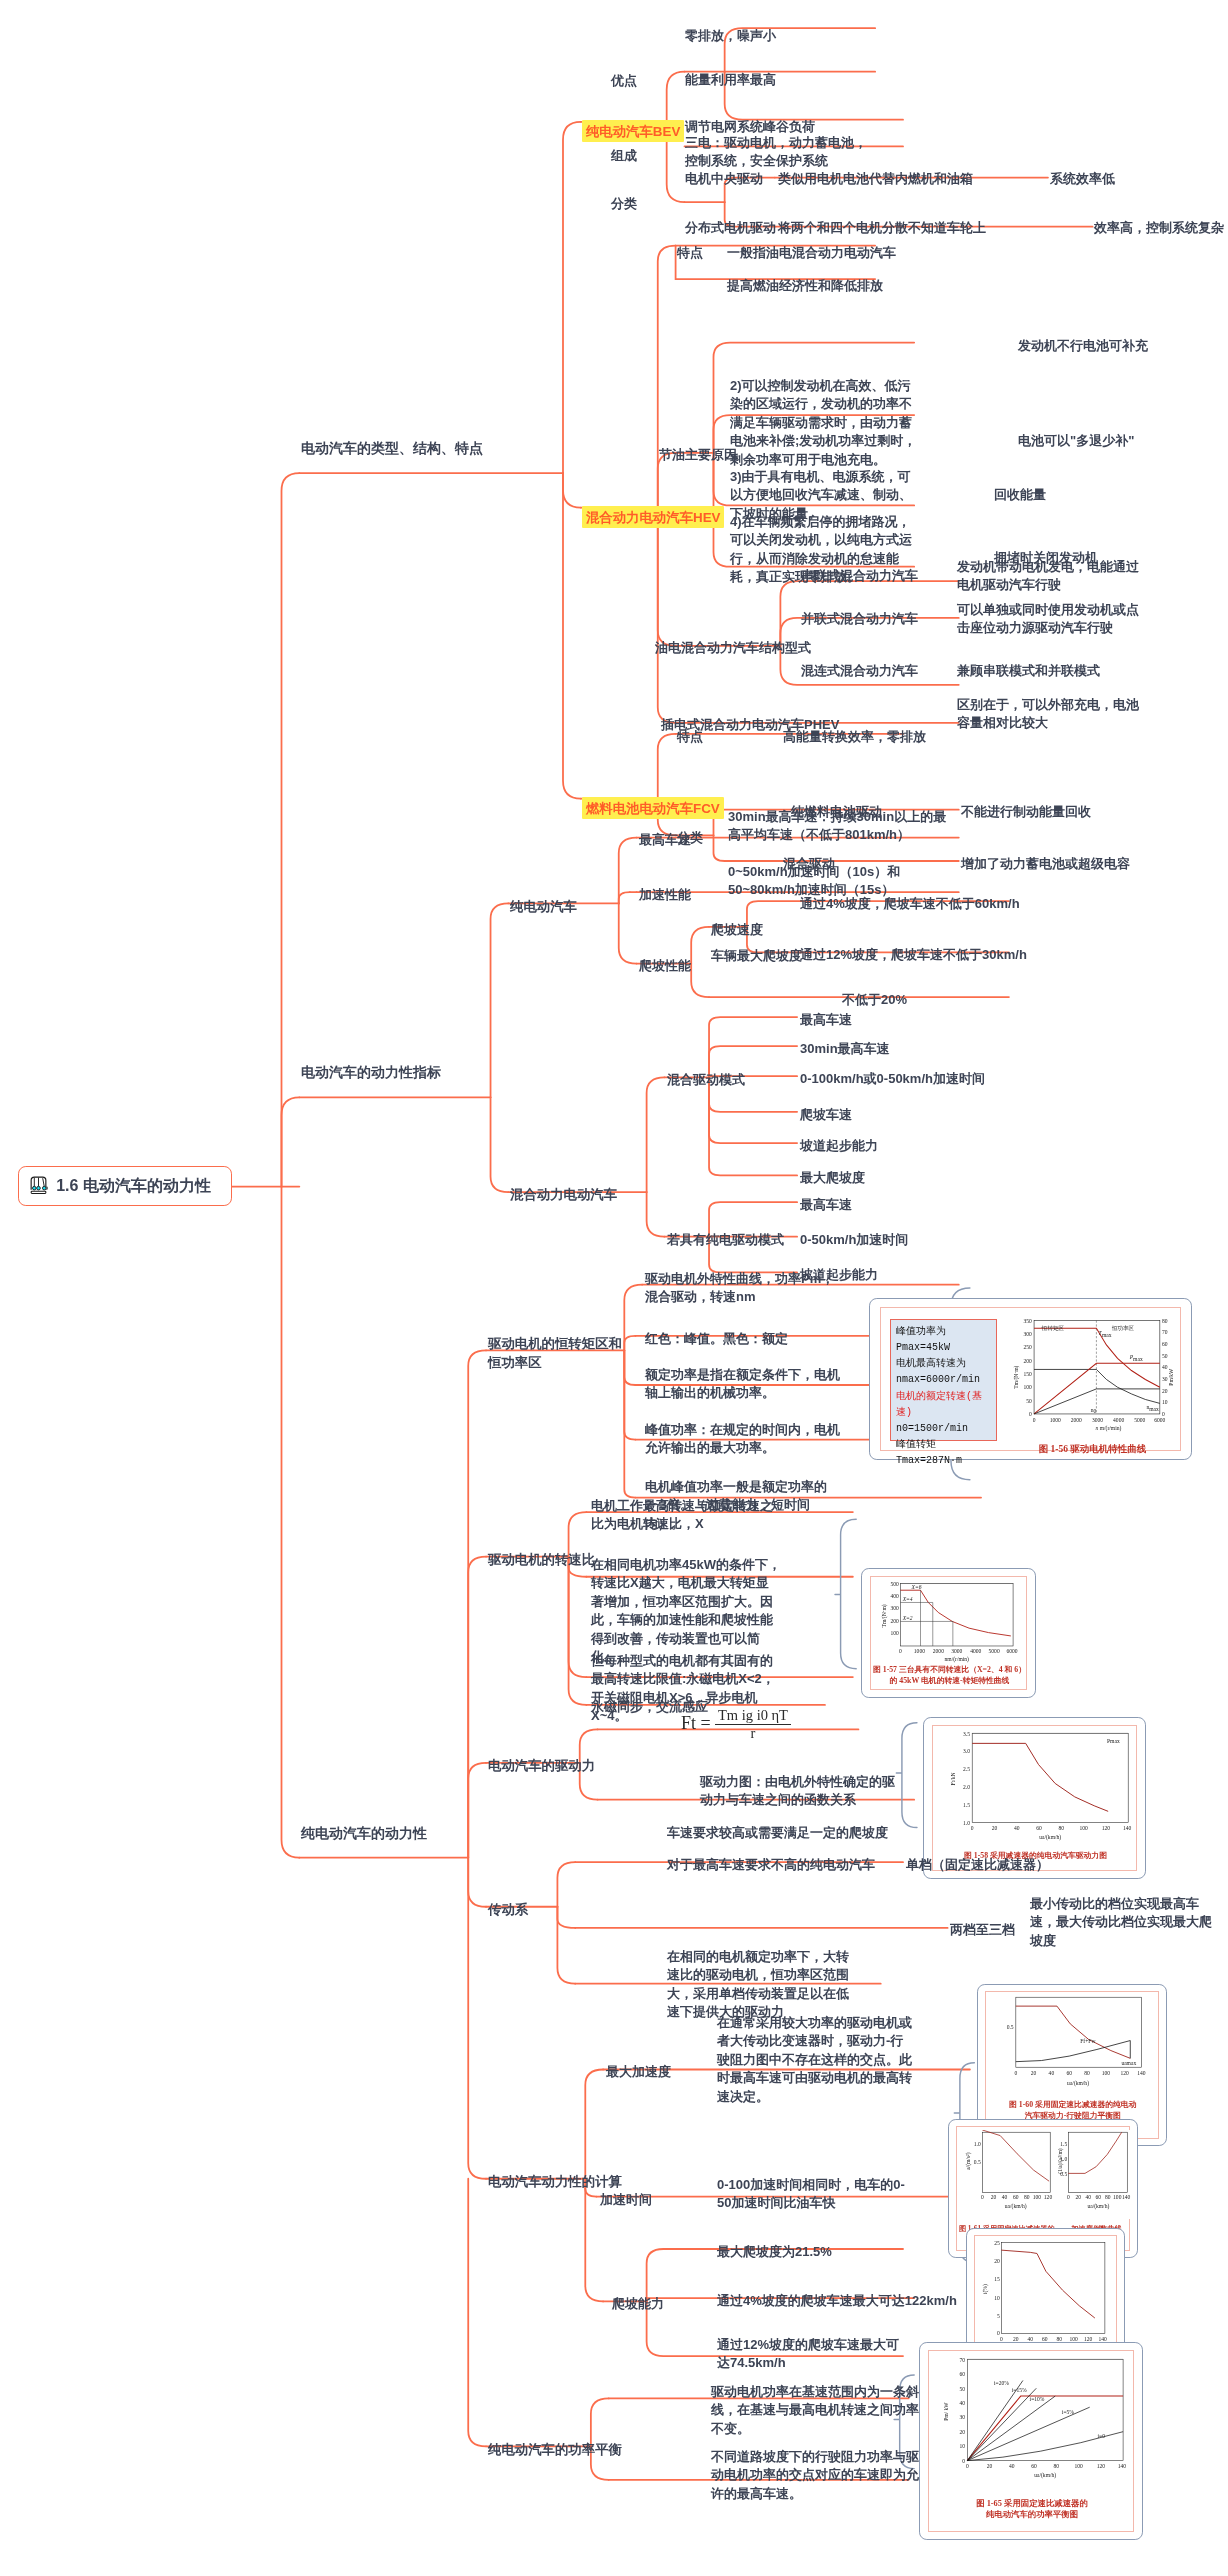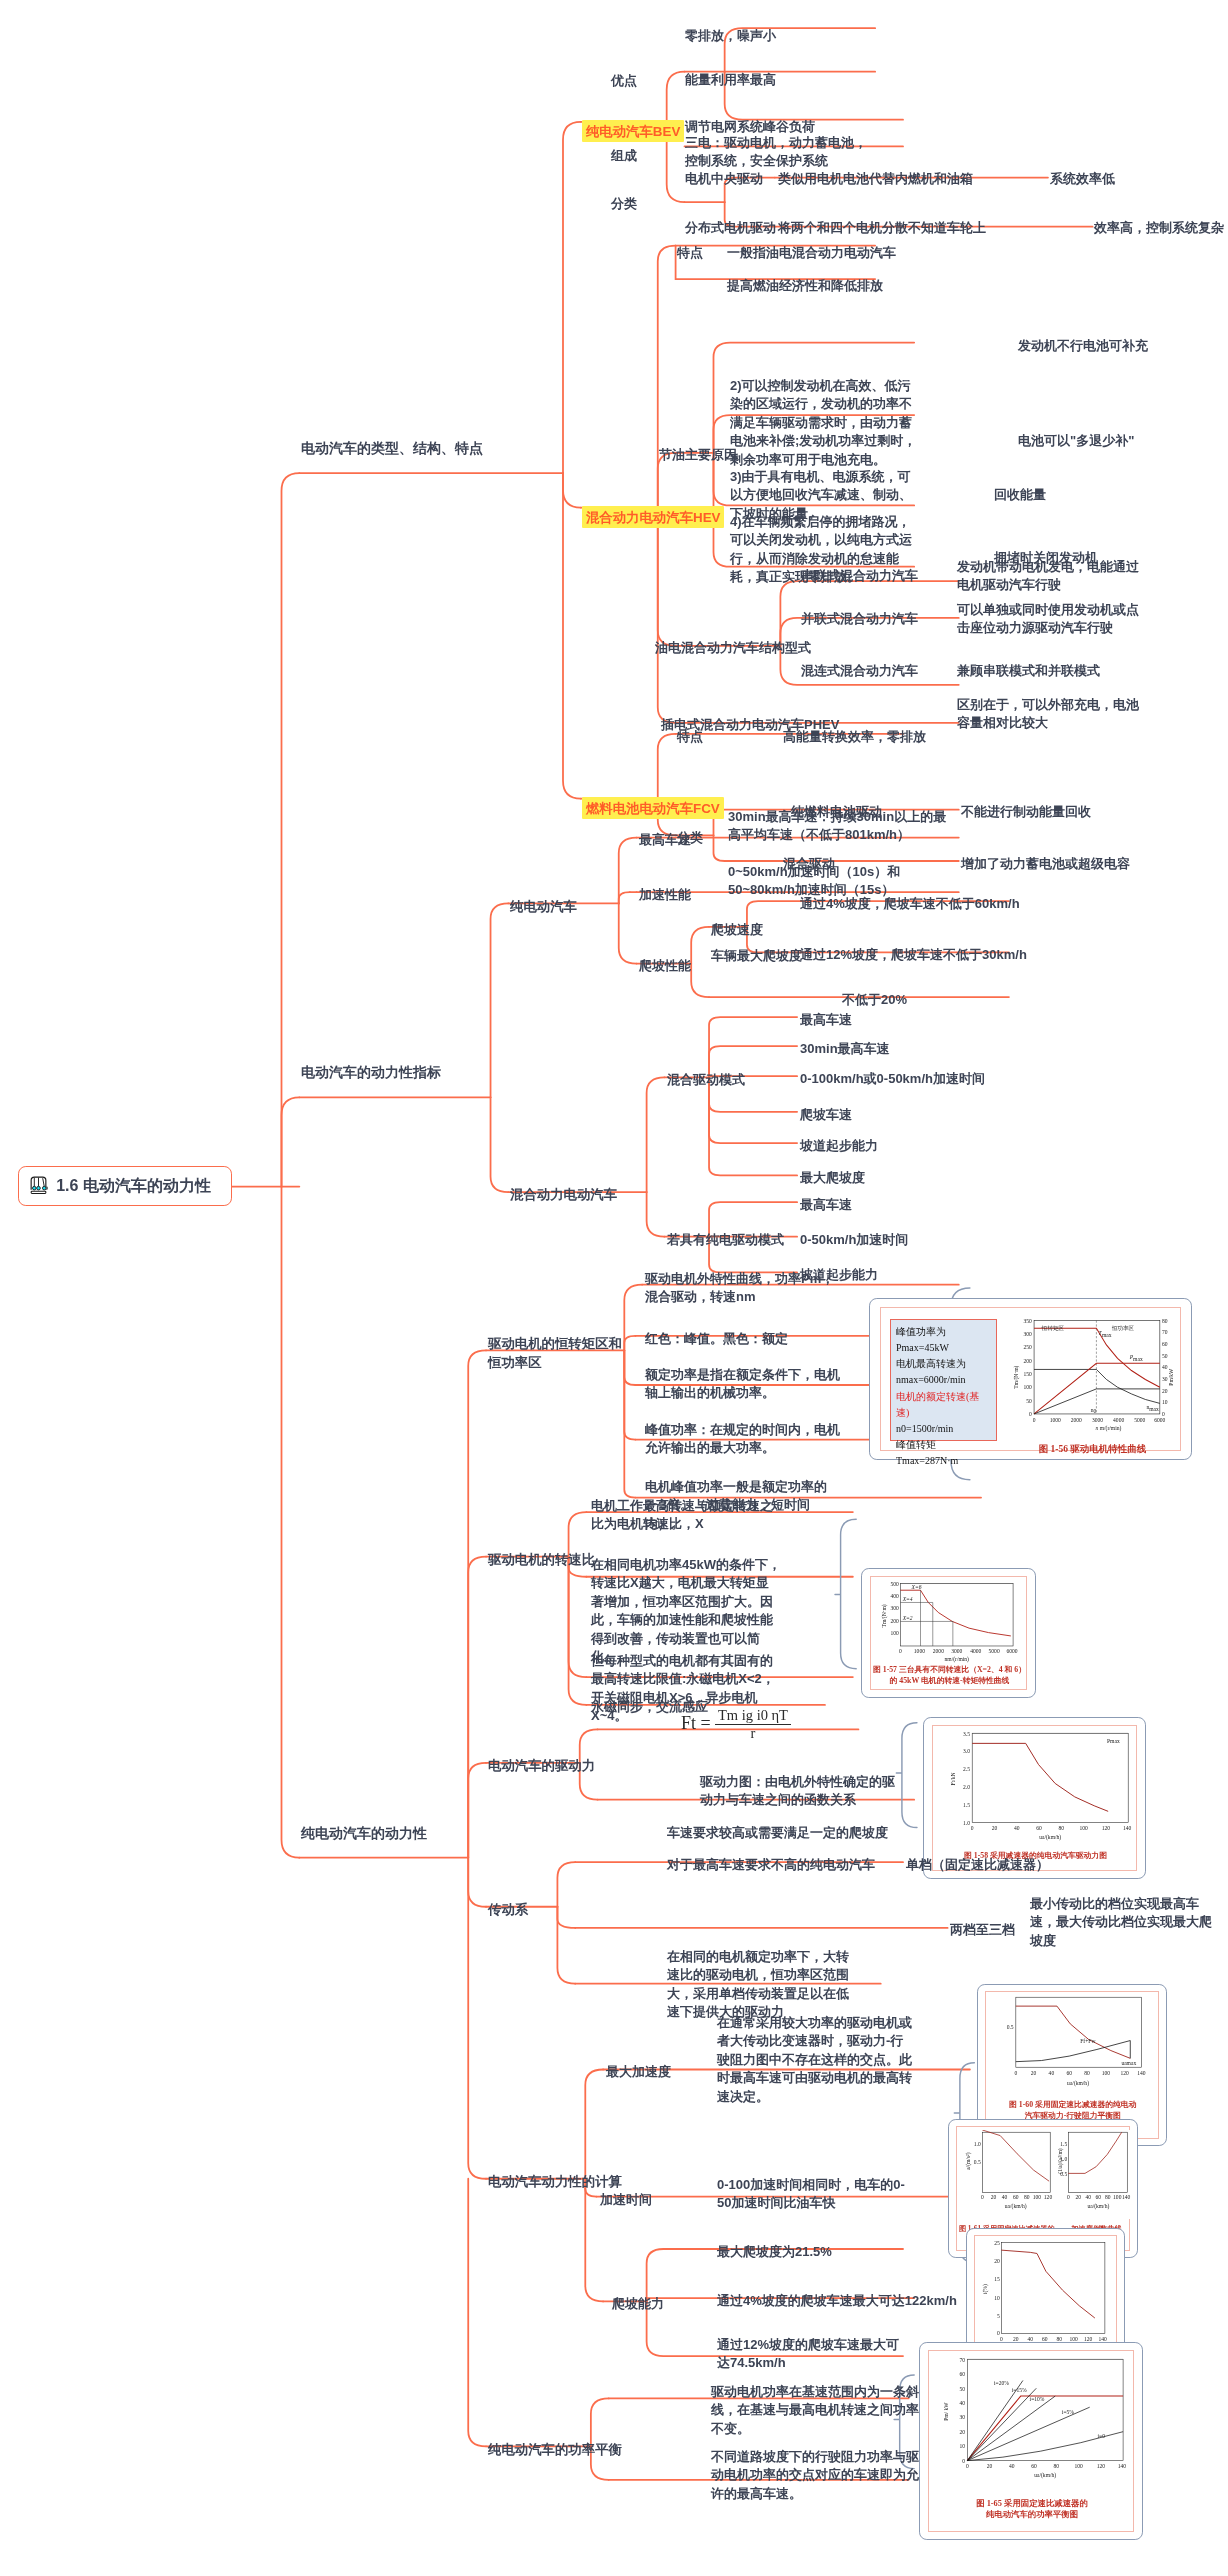--- a/index.html
+++ b/index.html
@@ -21,21 +21,21 @@
     border:1.7px solid #fb6d4c;border-radius:7.8px;background:#fff;
     display:flex;align-items:center;gap:7.2px;padding:0 9px;box-sizing:border-box;
   }
   #root .rtitle{font-size:16px;font-weight:bold;color:#3d4455;white-space:nowrap;}
 
   
   .card{position:absolute;border:1.7px solid #8b9bb4;border-radius:7.8px;background:#fff;box-sizing:border-box;}
   .innerframe{position:absolute;border:0.8px solid #f3b8ac;box-sizing:border-box;background:#fff;}
   .cap{position:absolute;color:#c03226;font-family:"Liberation Serif","DejaVu Serif",serif;text-align:center;line-height:1.35;}
   .bluebox{position:absolute;background:#dce6f2;border:0.8px solid #e8675a;box-sizing:border-box;
-           font-family:Liberation Serif, serif;color:#111;line-height:1.62;padding:3.9px 5px;}
+           font-family:Liberation Mono, monospace;color:#111;line-height:1.62;padding:3.9px 5px;}
   .bluebox .red{color:#e02020;}
   .plot{position:absolute;background:#fff;}
   .formula{position:absolute;font-family:"Liberation Serif","DejaVu Serif",serif;color:#2b2b2b;}
   .formula .frac{display:inline-block;vertical-align:middle;text-align:center;}
   .formula .num{display:block;border-bottom:0.9px solid #2b2b2b;padding:0 2.8px;}
   .formula .den{display:block;padding:0 2.8px;}
   .tiny2{font-size:10px;font-family:"Liberation Serif","DejaVu Serif",serif;fill:#222;}
 </style>
 </head>
 <body>

